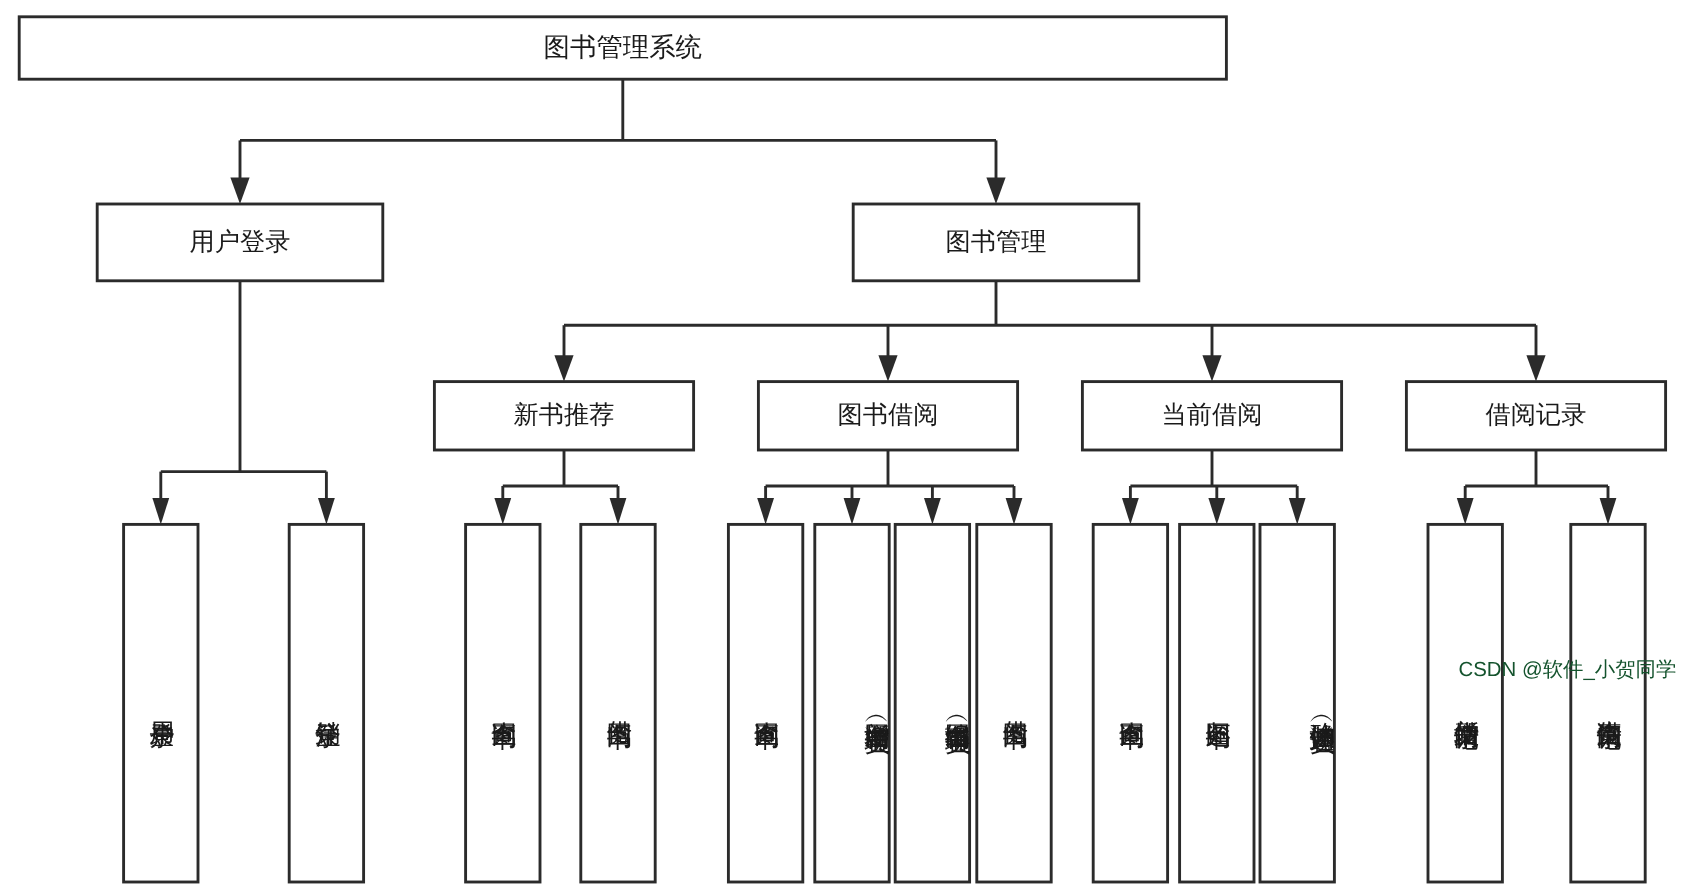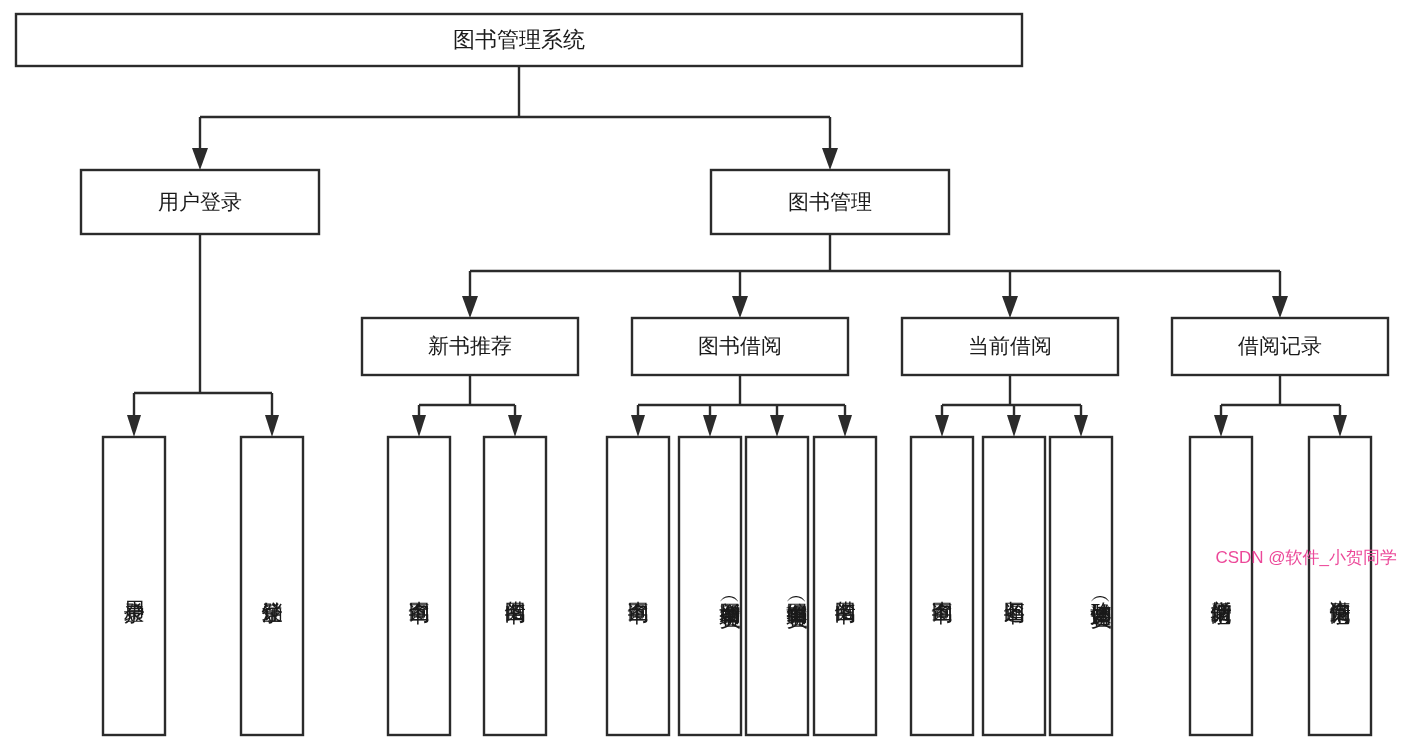--- a/index.html
+++ b/index.html
@@ -68,21 +68,21 @@
     white-space: nowrap;
     pointer-events: none;
     text-align: center;
   }
   .watermark {
     position: absolute;
     right: 8px;
     bottom: 4px;
     font-family: "Liberation Sans", "DejaVu Sans", sans-serif;
     font-size: 17px;
-    color: #ec4899;
+    color: #14532d;
     white-space: nowrap;
     pointer-events: none;
   }
 </style>
 </head>
 <body>
 
 <div id="diagram-root">
 
   <svg id="flow-svg" viewBox="0 0 1405 747">

